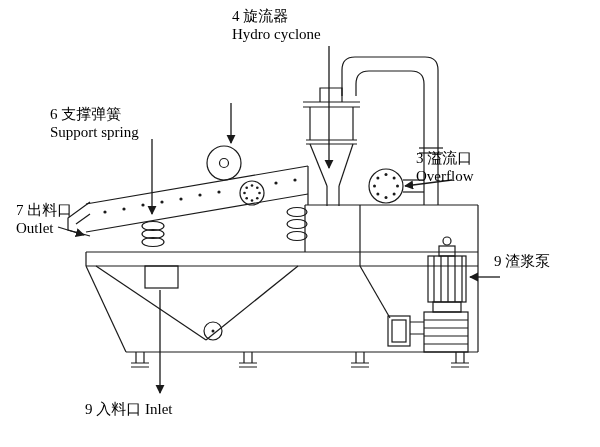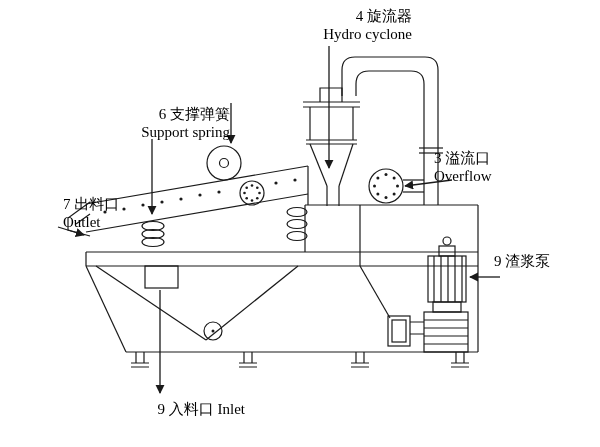--- a/index.html
+++ b/index.html
@@ -6,21 +6,21 @@
   #stage {
     position:relative; width:600px; height:447px;
     background:#ffffff; overflow:hidden;
     font-family:"Liberation Serif","DejaVu Serif",serif;
   }
   #drawing { position:absolute; left:0; top:0; }
   .label {
     position:absolute; color:#000; font-size:15px; line-height:1.18;
     white-space:nowrap;
   }
-  .label.center { text-align:right;font-family:Liberation Serif, serif; }
+  .label.center { text-align:left;font-family:Liberation Serif, serif; }
   .label span { display:block; }
 </style>
 </head>
 <body>
 
 <div id="stage">
 
   <svg id="drawing" width="600" height="447" viewBox="0 0 600 447" fill="none" stroke="#1a1a1a" stroke-width="1.2">
     <defs>
       <marker id="arw" viewBox="0 0 10 10" refX="9" refY="5" markerWidth="7" markerHeight="7" orient="auto-start-reverse">
@@ -171,26 +171,26 @@
     <span>4 旋流器</span>
     <span>Hydro cyclone</span>
   </div>
 
 
   <div class="label center" style="left:50px; top:106px; width:180px;">
     <span>6 支撑弹簧</span>
     <span>Support spring</span>
   </div>
 
-  <div class="label" style="left:434px; top:150px;">
+  <div class="label" style="left:416px; top:150px;">
     <span>3 溢流口</span>
     <span>Overflow</span>
   </div>
 
-  <div class="label" style="left:16px; top:196px;margin-left:47px;">
+  <div class="label" style="left:16px; top:202px;">
     <span>7 出料口</span>
     <span>Outlet</span>
   </div>
 
   <div class="label" style="left:494px; top:253px;">
     <span>9 渣浆泵</span>
   </div>
 
   <div class="label center" style="left:85px; top:401px; width:160px;">
     <span>9 入料口 Inlet</span>

